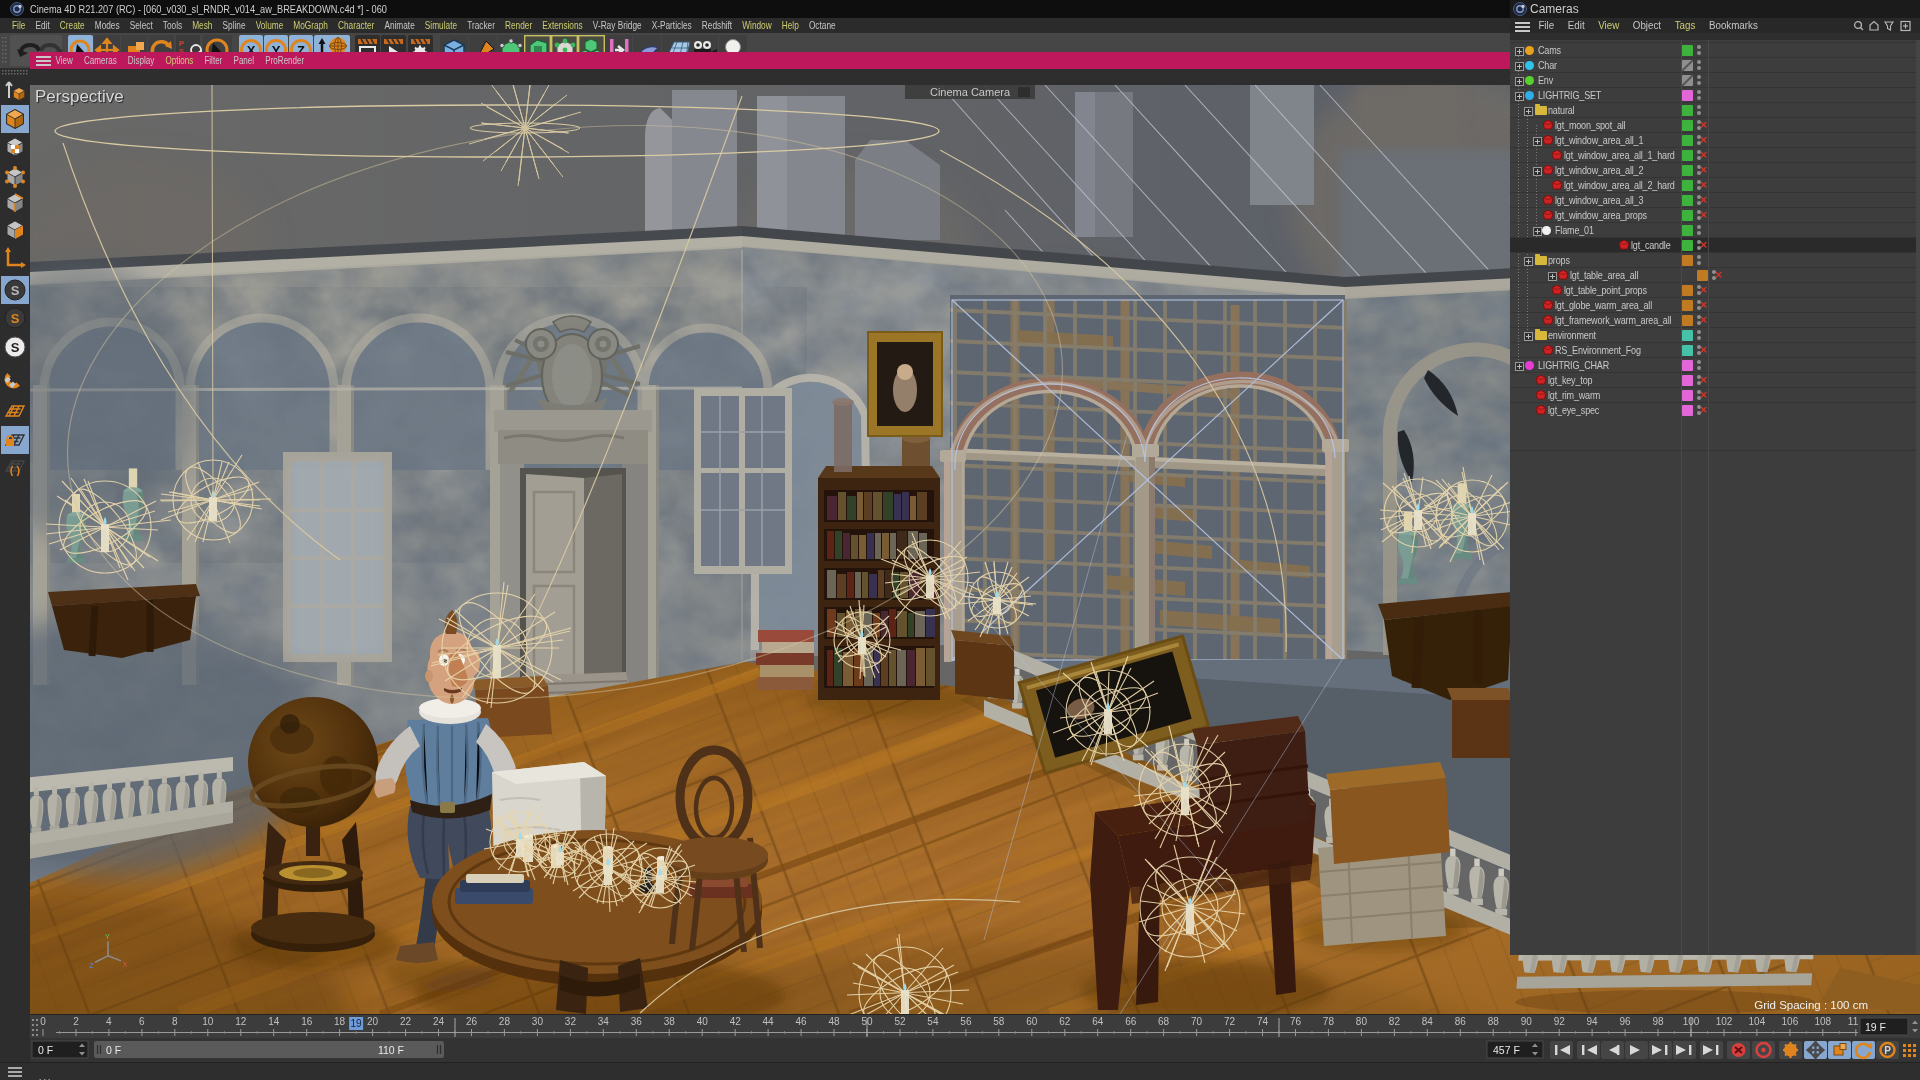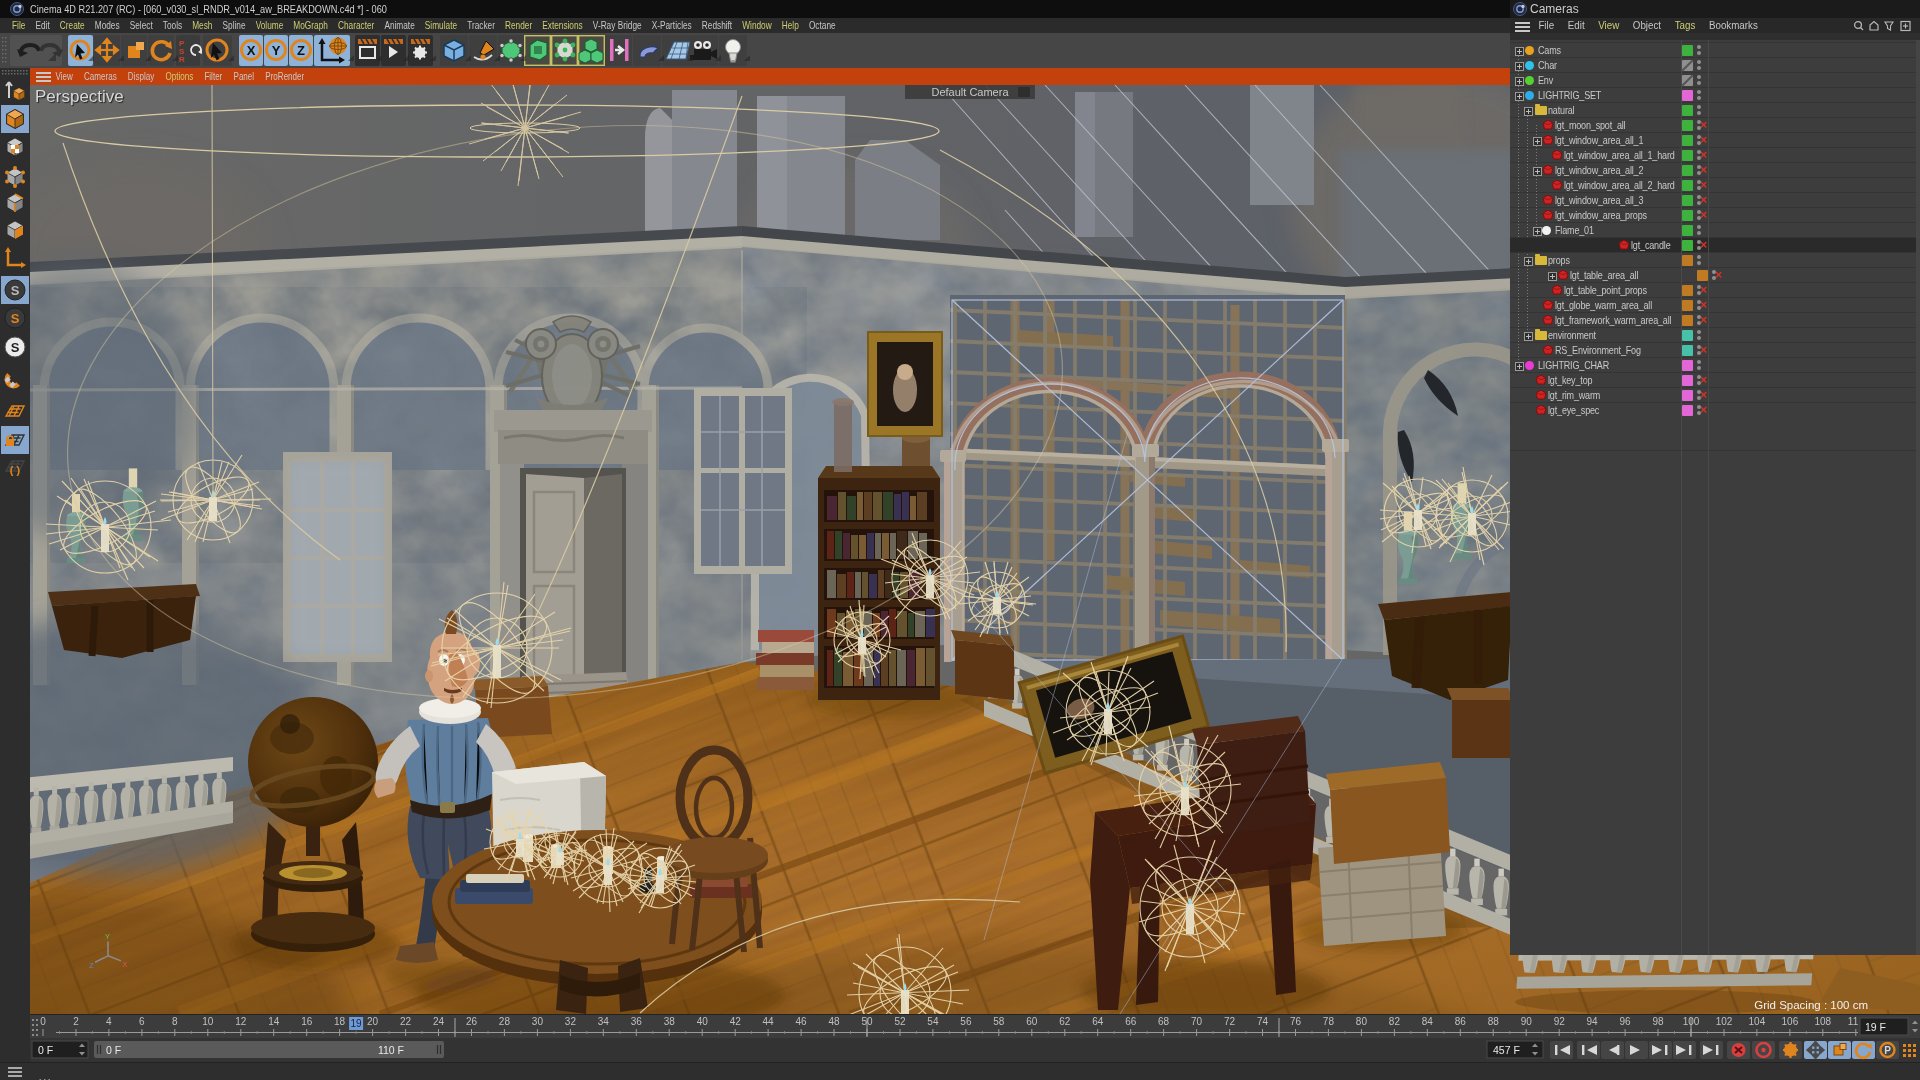--- a/index.html
+++ b/index.html
@@ -2,21 +2,21 @@
 <html><head><meta charset="utf-8">
 <style>
 html,body{margin:0;padding:0;background:#2e2e2e;}
 #app{position:relative;width:1920px;height:1080px;overflow:hidden;font-family:"Liberation Sans",sans-serif;background:#2e2e2e;}
 .abs{position:absolute;}
 #titlebar{left:0;top:0;width:1920px;height:18px;background:#0e0e0e;color:#cfcfcf;font-size:12px;line-height:18px;}
 #menubar{left:0;top:18px;width:1510px;height:15px;background:#2b2b2b;font-size:11.5px;line-height:15px;white-space:nowrap;}
 #menubar span{margin:0 7px;color:#c6c6c6;}
 #menubar span.y{color:#cdcd72;}
 #toolbar{left:0;top:33px;width:1510px;height:35px;background:#464646;border-bottom:1px solid #2a2a2a;}
-#vpmenu{left:30px;top:68px;width:1880px;height:17px;background:#c2410c;font-size:11.5px;line-height:17px;color:#c8c8c8;white-space:nowrap;}
+#vpmenu{left:30px;top:52px;width:1880px;height:17px;background:#be185d;font-size:11.5px;line-height:17px;color:#c8c8c8;white-space:nowrap;}
 #vpmenu span{margin:0 8px;}
 #lefttools{left:0;top:68px;width:30px;height:946px;background:#2d2d2d;}
 #viewport{left:30px;top:85px;width:1890px;height:929px;background:#666;overflow:hidden;}
 #objects{left:1510px;top:40px;width:464px;height:915px;background:#3d3d3d;}
 #objhead{left:1510px;top:0;width:410px;height:18px;background:#1b1b1b;color:#cccccc;font-size:12px;line-height:18px;}
 #objmenu{left:1510px;top:18px;width:410px;height:15px;background:#282828;font-size:11.5px;line-height:15px;color:#c6c6c6;white-space:nowrap;}
 #objmenu span{margin:0 8px;}
 #objmenu span.y{color:#cdcd72;}
 #ruler{left:30px;top:1014px;width:1890px;height:24px;background:#3c3c3c;border-top:1px solid #232323;}
 #rangerow{left:0;top:1038px;width:1920px;height:24px;background:#333333;}
@@ -1149,21 +1149,21 @@
         </g>
         <g transform="translate(108,958) scale(0.72) translate(-108,-958)">
           <path d="M108 955 L108 935 M108 955 L90 964 M108 955 L126 962" stroke-width="2.2" stroke="#8a8a8a" fill="none"></path>
           <text x="104" y="932" font-size="10" fill="#58c858">Y</text>
           <text x="82" y="972" font-size="10" fill="#5888d8">Z</text>
           <text x="128" y="970" font-size="10" fill="#d85858">X</text>
         </g>
         <text x="1868" y="1009" font-size="11.5" fill="#f0f0f0" text-anchor="end" font-family="Liberation Sans">Grid Spacing : 100 cm</text>
       </svg>
       <div style="position:absolute;left:5px;top:2px;color:#d8d8d8;font-size:17px;text-shadow:1px 1px 1px #222">Perspective</div>
-      <div style="position:absolute;left:875px;top:0;width:130px;height:14px;background:#3a3a3ae0;color:#c8c8c8;font-size:11px;line-height:14px;text-align:center">Default Camera</div>
+      <div style="position:absolute;left:875px;top:0;width:130px;height:14px;background:#3a3a3ae0;color:#c8c8c8;font-size:11px;line-height:14px;text-align:center">Cinema Camera</div>
       <div style="position:absolute;left:988px;top:2px;width:12px;height:10px;background:#2e2e2e"></div>
     </div>
 <div id="titlebar" class="abs" style="font-size:11.5px"><svg style="position:absolute;left:10px;top:2px" width="14" height="14" viewBox="0 0 14 14">
         <circle cx="7" cy="7" r="6.5" fill="#1b2a4a"></circle>
         <circle cx="7" cy="7" r="6.5" fill="none" stroke="#4a5a7a" stroke-width="1"></circle>
         <circle cx="7" cy="7" r="3.2" fill="none" stroke="#8a9ab8" stroke-width="1.4"></circle>
         <circle cx="10" cy="4.4" r="1.6" fill="#c8d0e0"></circle>
       </svg><span style="margin-left:30px;display:inline-block;transform:scaleX(.8);transform-origin:0 50%;white-space:nowrap">Cinema 4D R21.207 (RC) - [060_v030_sl_RNDR_v014_aw_BREAKDOWN.c4d *] - 060</span></div>
 <div id="menubar" class="abs"><span style="display:inline-block;transform:scaleX(.72);transform-origin:0 50%;white-space:nowrap"><span class="y" style="margin-left:7px">File</span><span>Edit</span><span class="y">Create</span><span>Modes</span><span>Select</span><span>Tools</span><span class="y">Mesh</span><span>Spline</span><span class="y">Volume</span><span class="y">MoGraph</span><span class="y">Character</span><span>Animate</span><span class="y">Simulate</span><span>Tracker</span><span class="y">Render</span><span class="y">Extensions</span><span>V-Ray Bridge</span><span>X-Particles</span><span>Redshift</span><span class="y">Window</span><span class="y">Help</span><span>Octane</span></span></div>
 <div id="toolbar" class="abs">

